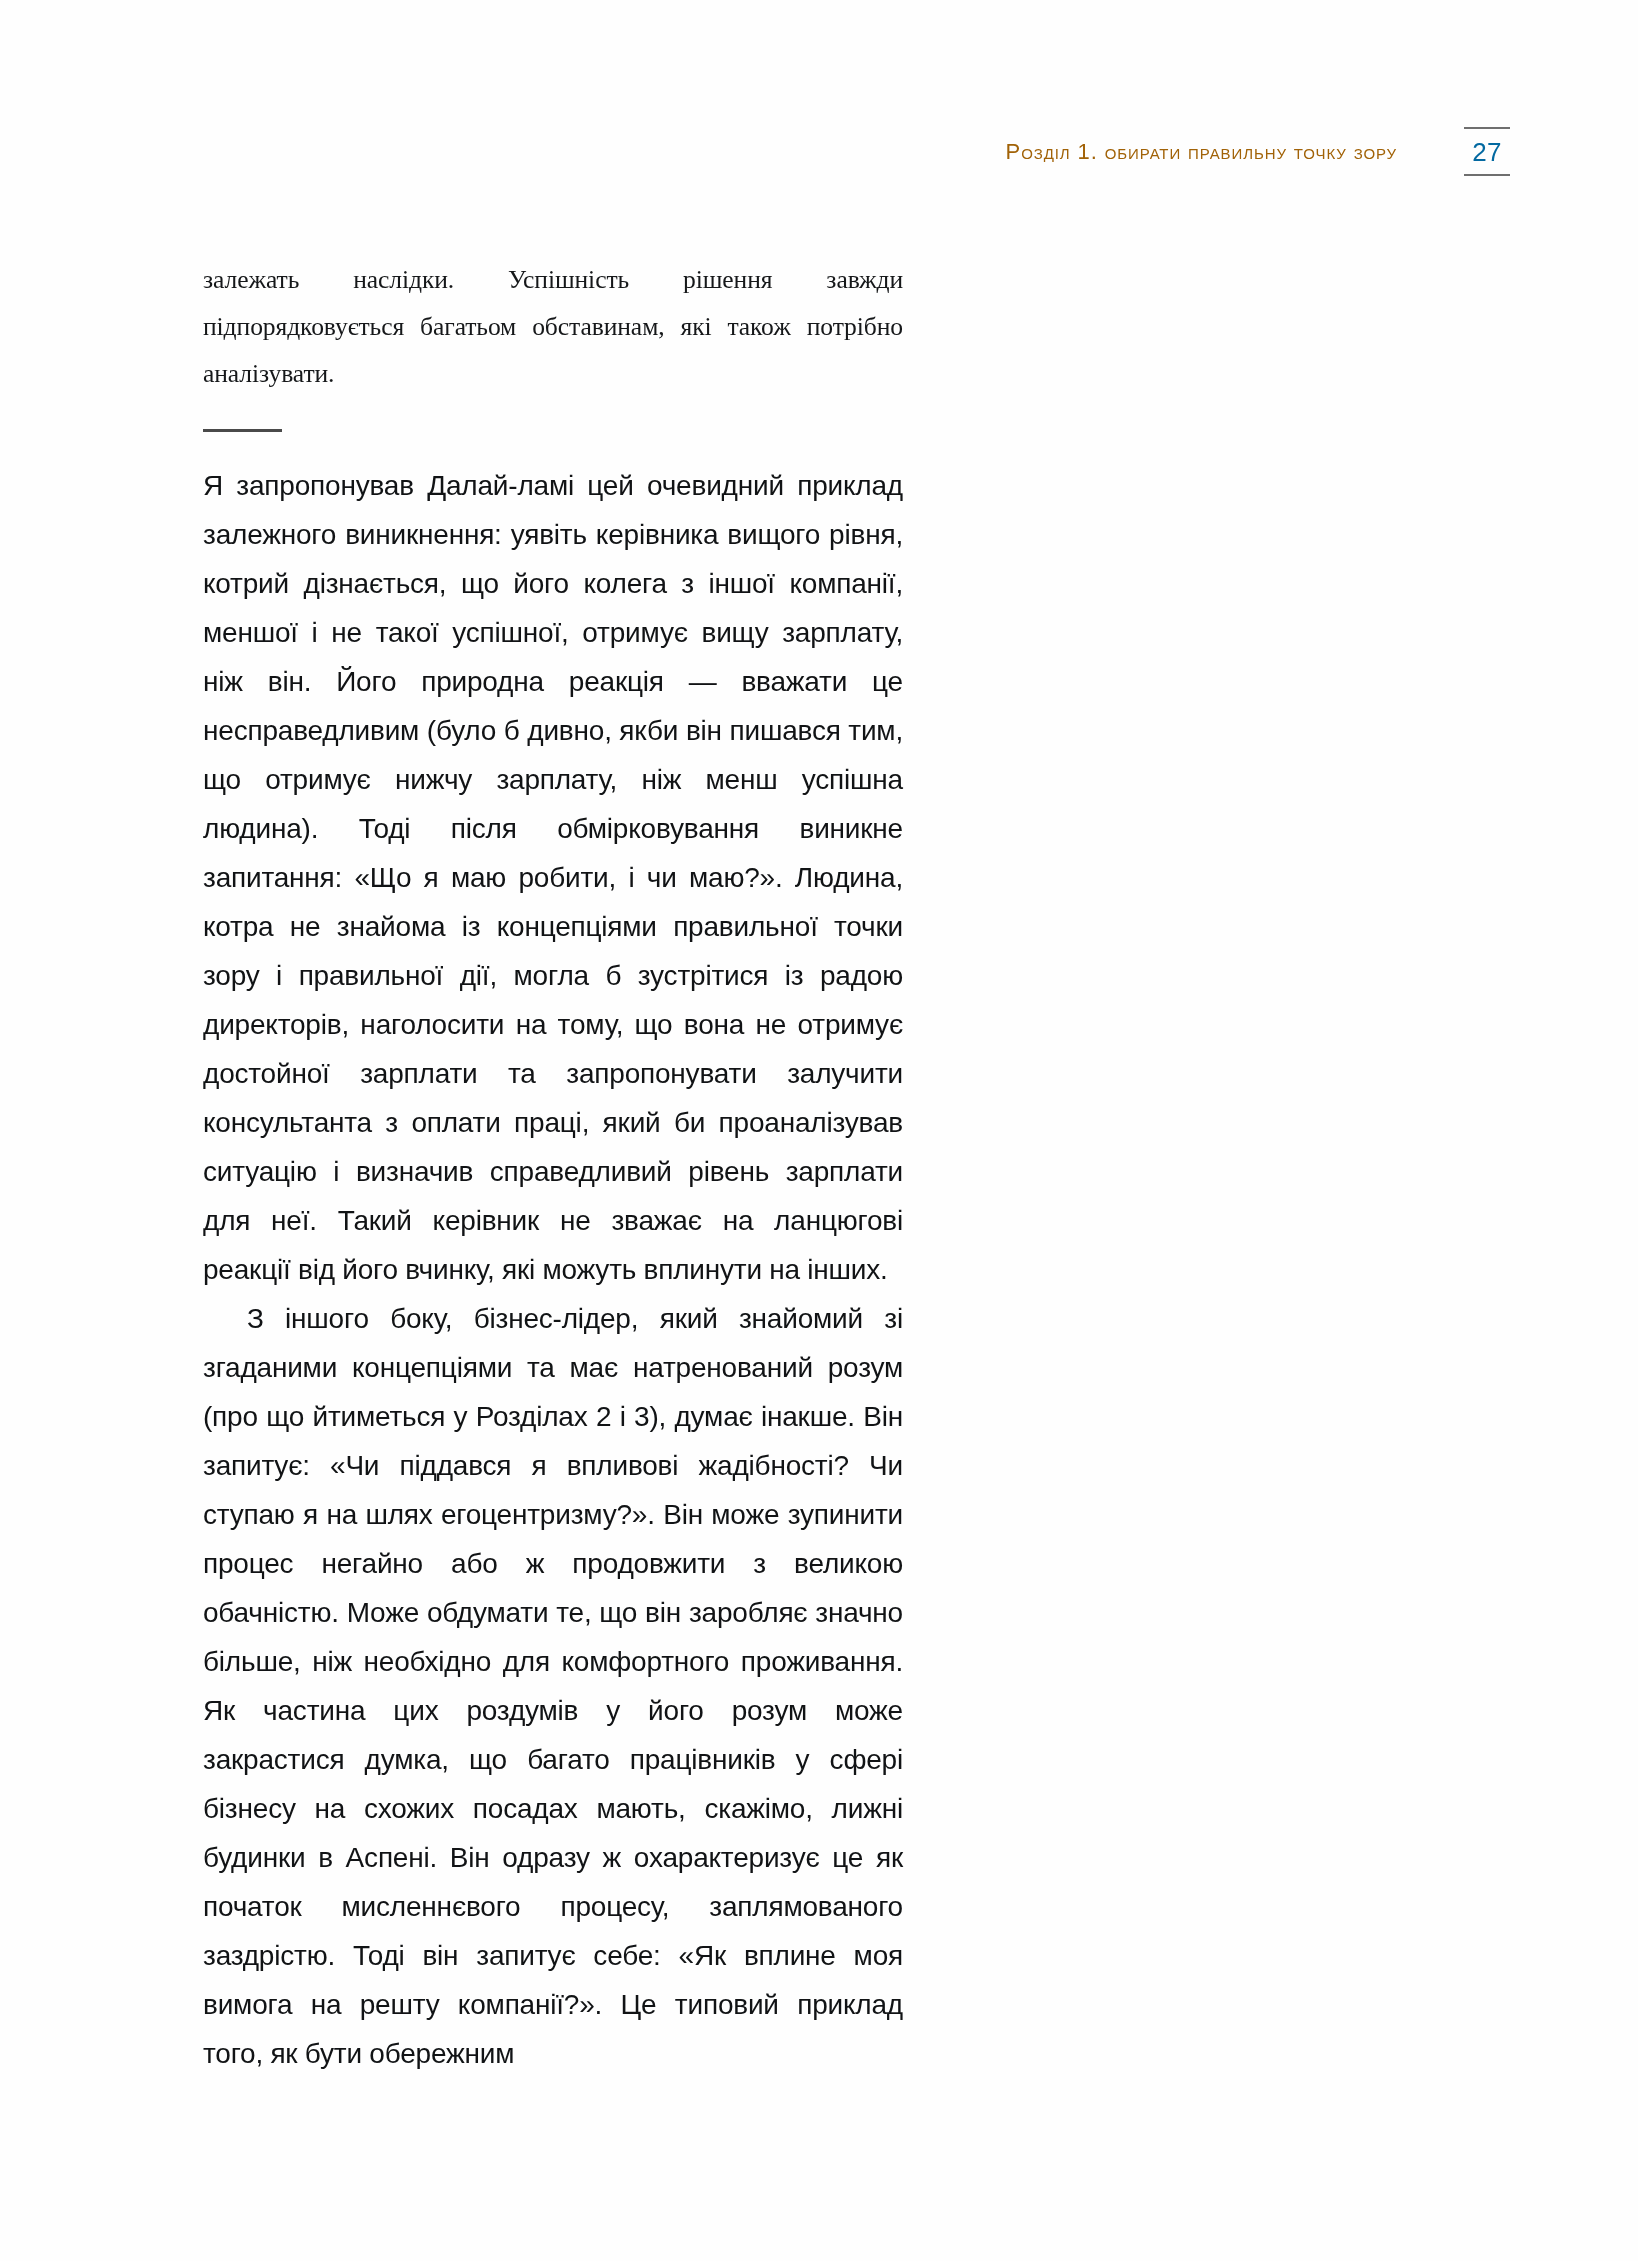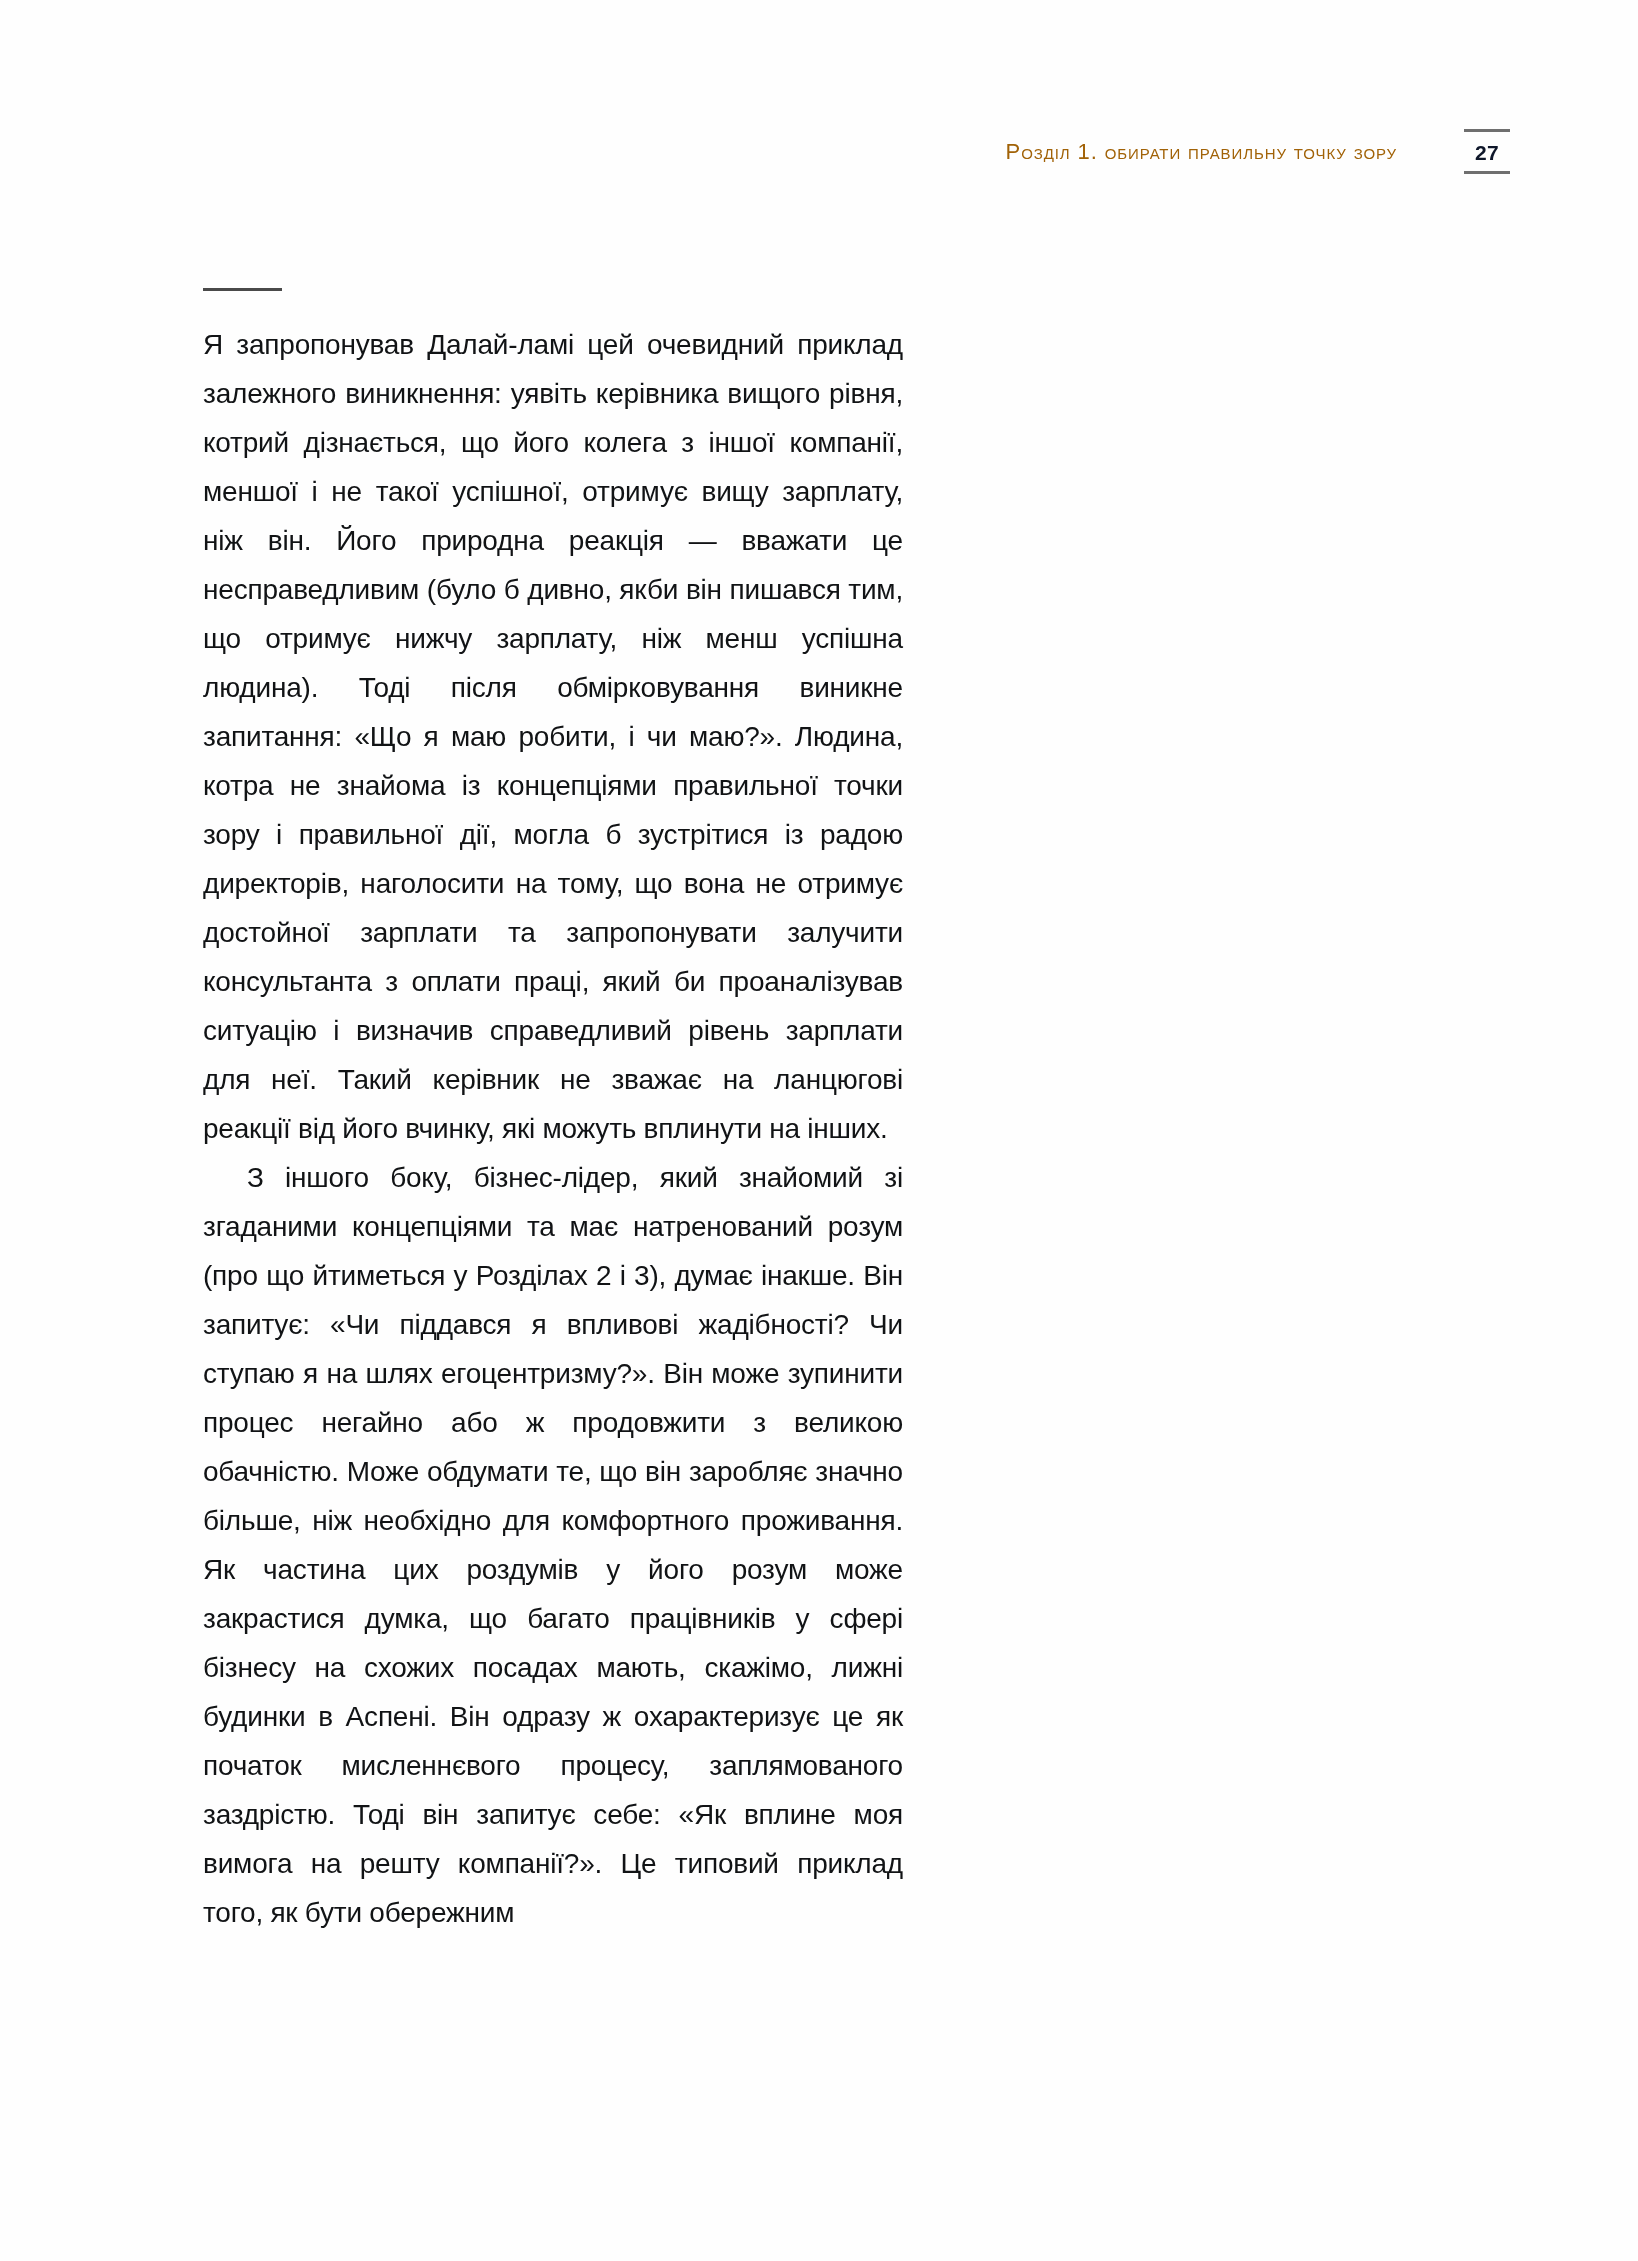--- a/index.html
+++ b/index.html
@@ -48,23 +48,23 @@
   .folio {
     margin-left: 67px;
     position: relative;
     min-width: 46px;
     display: flex;
     justify-content: center;
     align-items: center;
   }
   .folio-number {
     font-family: "Liberation Sans", sans-serif;
-    font-size: 21px;
-    font-weight: 700;
-    color: #0f172a;
+    font-size: 26px;
+    font-weight: 400;
+    color: #0369a1;
     line-height: 1;
     padding: 12.8px 0 11px 0;
     letter-spacing: 0.4px;
   }
   .folio-rule {
     position: absolute;
     left: 0;
     right: 0;
     height: 2.6px;
     background: #6f6f6f;
@@ -126,20 +126,21 @@
     <span class="running-head-title">Розділ 1. Обирати правильну точку зору</span>
     <span class="folio">
       <span class="folio-rule top"></span>
       <span class="folio-number">27</span>
       <span class="folio-rule bottom"></span>
     </span>
   </div>
 
   <div class="text-column">
 
+    <p class="para para-serif">залежать наслідки. Успішність рішення завжди підпорядковується багатьом обставинам, які також потрібно аналізувати.</p>
 
     <div class="section-break"></div>
 
     <p class="para para-sans">Я запропонував Далай-ламі цей очевидний приклад залежного виникнення: уявіть керівника вищого рівня, котрий дізнається, що його колега з іншої компанії, меншої і не такої успішної, отримує вищу зарплату, ніж він. Його природна реакція — вважати це несправедливим (було б дивно, якби він пишався тим, що отримує нижчу зарплату, ніж менш успішна людина). Тоді після обмірковування виникне запитання: «Що я маю робити, і чи маю?». Людина, котра не знайома із концепціями правильної точки зору і правильної дії, могла б зустрітися із радою директорів, наголосити на тому, що вона не отримує достойної зарплати та запропонувати залучити консультанта з оплати праці, який би проаналізував ситуацію і визначив справедливий рівень зарплати для неї. Такий керівник не зважає на ланцюгові реакції від його вчинку, які можуть вплинути на інших.</p>
 
     <p class="para para-sans indent">З іншого боку, бізнес-лідер, який знайомий зі згаданими концепціями та має натренований розум (про що йтиметься у Розділах 2 і 3), думає інакше. Він запитує: «Чи піддався я впливові жадібності? Чи ступаю я на шлях егоцентризму?». Він може зупинити процес негайно або ж продовжити з великою обачністю. Може обдумати те, що він заробляє значно більше, ніж необхідно для комфортного проживання. Як частина цих роздумів у його розум може закрастися думка, що багато працівників у сфері бізнесу на схожих посадах мають, скажімо, лижні будинки в Аспені. Він одразу ж охарактеризує це як початок мисленнєвого процесу, заплямованого заздрістю. Тоді він запитує себе: «Як вплине моя вимога на решту компанії?». Це типовий приклад того, як бути обережним</p>
 
   </div>
 
 </div>

